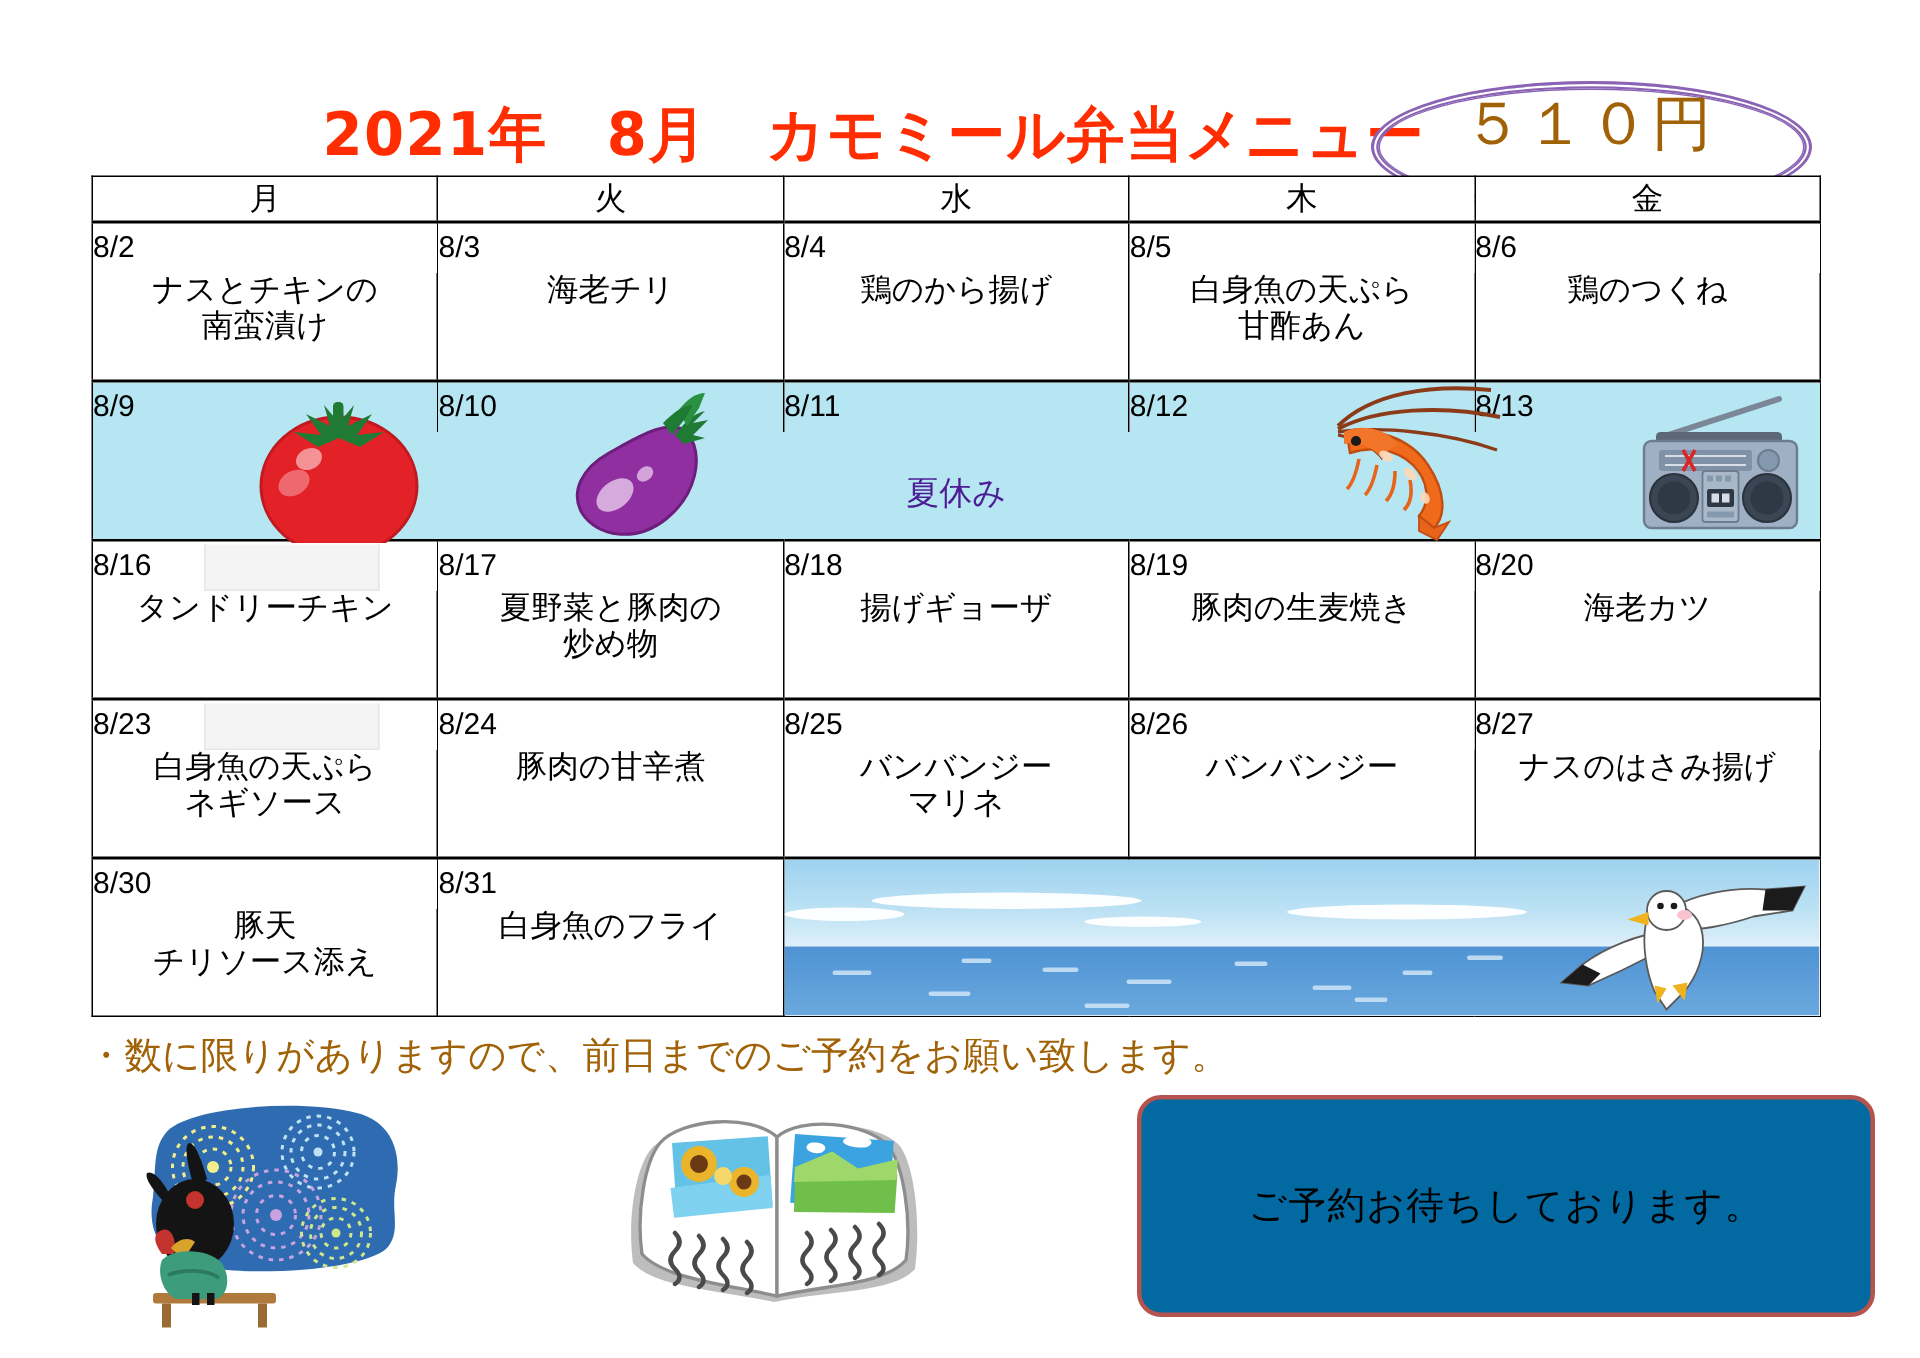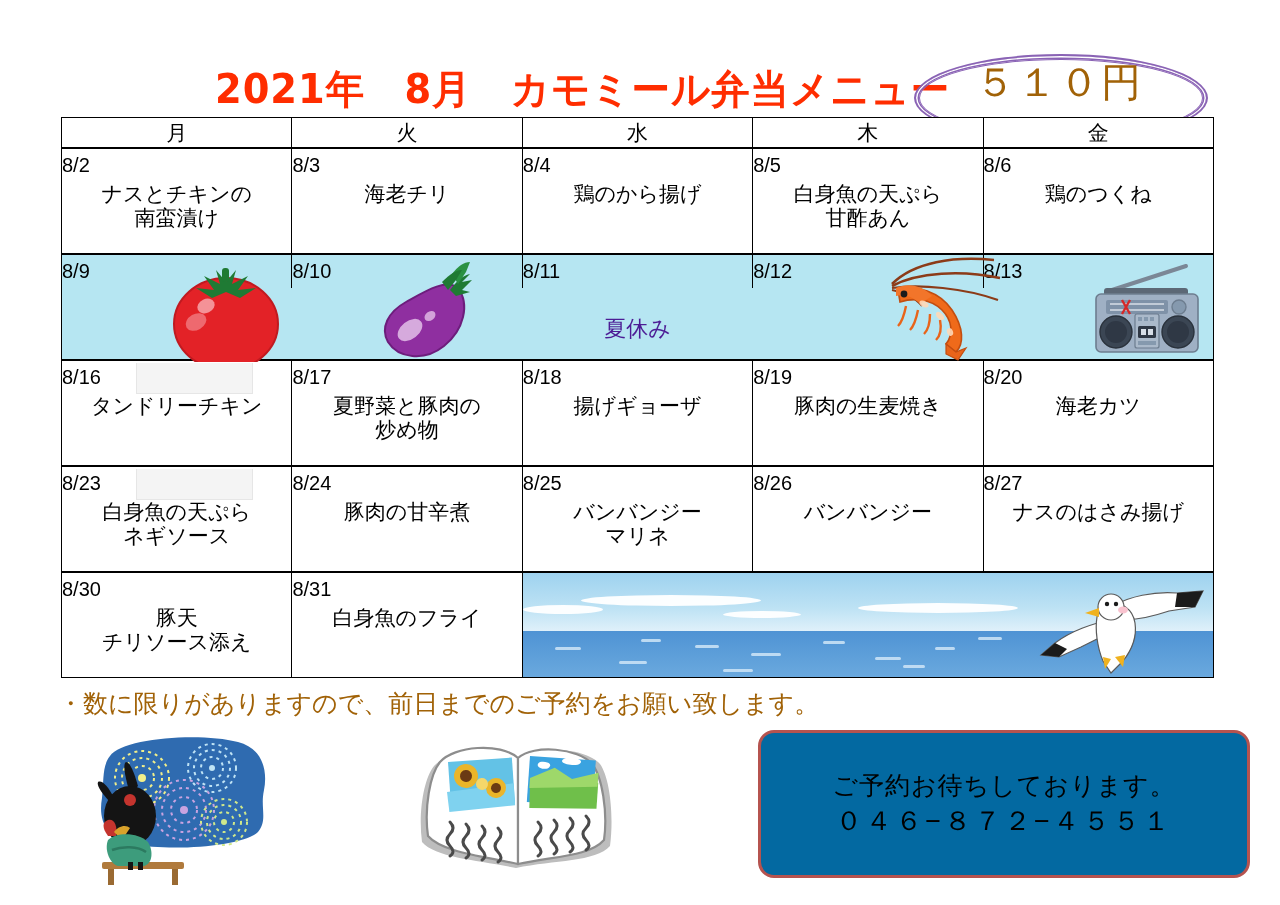--- a/index.html
+++ b/index.html
@@ -454,16 +454,15 @@
       <path d="M94 102 q6 6 0 12 q-6 6 0 12 q6 6 0 10"></path>
       <path d="M134 96 q6 6 0 12 q-6 6 0 12 q6 6 0 10"></path>
       <path d="M150 94 q6 6 0 12 q-6 6 0 12 q6 6 0 10"></path>
       <path d="M166 92 q6 6 0 12 q-6 6 0 12 q6 6 0 10"></path>
       <path d="M182 90 q6 6 0 12 q-6 6 0 12 q6 6 0 10"></path>
     </g>
   </svg>
 
   <div class="contact">
     <div>ご予約お待ちしております。</div>
-    <div class="tel">０４６−８７２−４５５１</div>
   </div>
 
 </div>
 
 </body></html>

